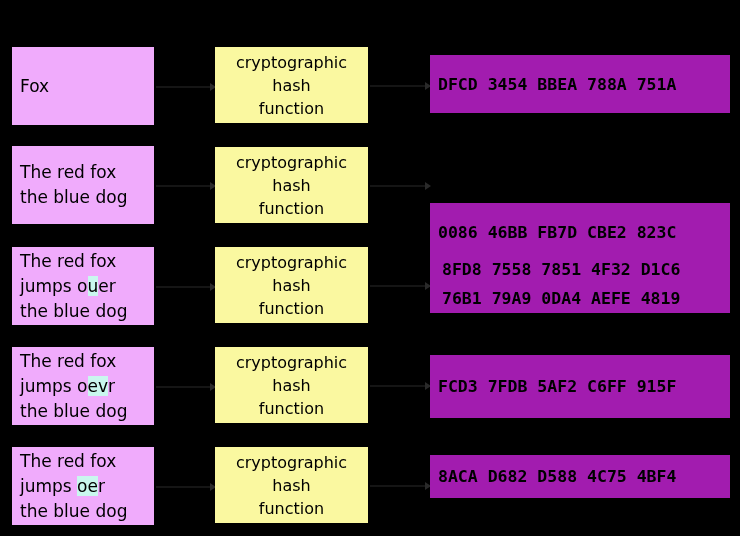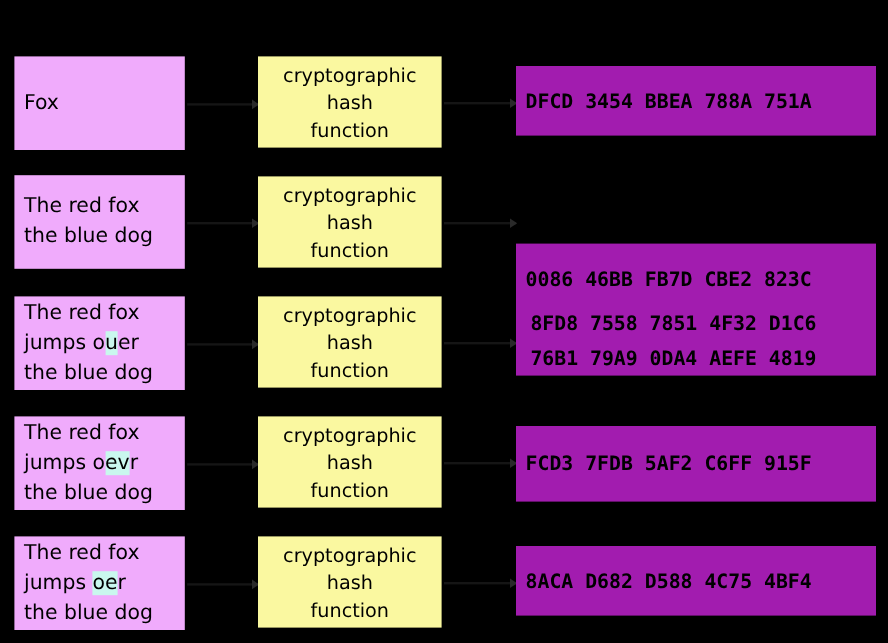--- a/index.html
+++ b/index.html
@@ -179,17 +179,17 @@
         <div class="line"><span>jumps </span><span class="hl">oe</span><span>r</span></div>
         <div class="line"><span>the blue dog</span></div>
       </div>
       <div class="arrow arrow-a" style="top: 56px;"></div>
       <div class="fn-box" style="top: 17px; height: 76px;">
         <div>cryptographic</div>
         <div>hash</div>
         <div>function</div>
       </div>
       <div class="arrow arrow-b" style="top: 55px;"></div>
-      <div class="hash-box" style="top: 25px; height: 58px;">
+      <div class="hash-box" style="top: 25px; height: 43px;">
         <div class="line">8ACA D682 D588 4C75 4BF4</div>
       </div>
     </div>
   </div>
 
 </body></html>

